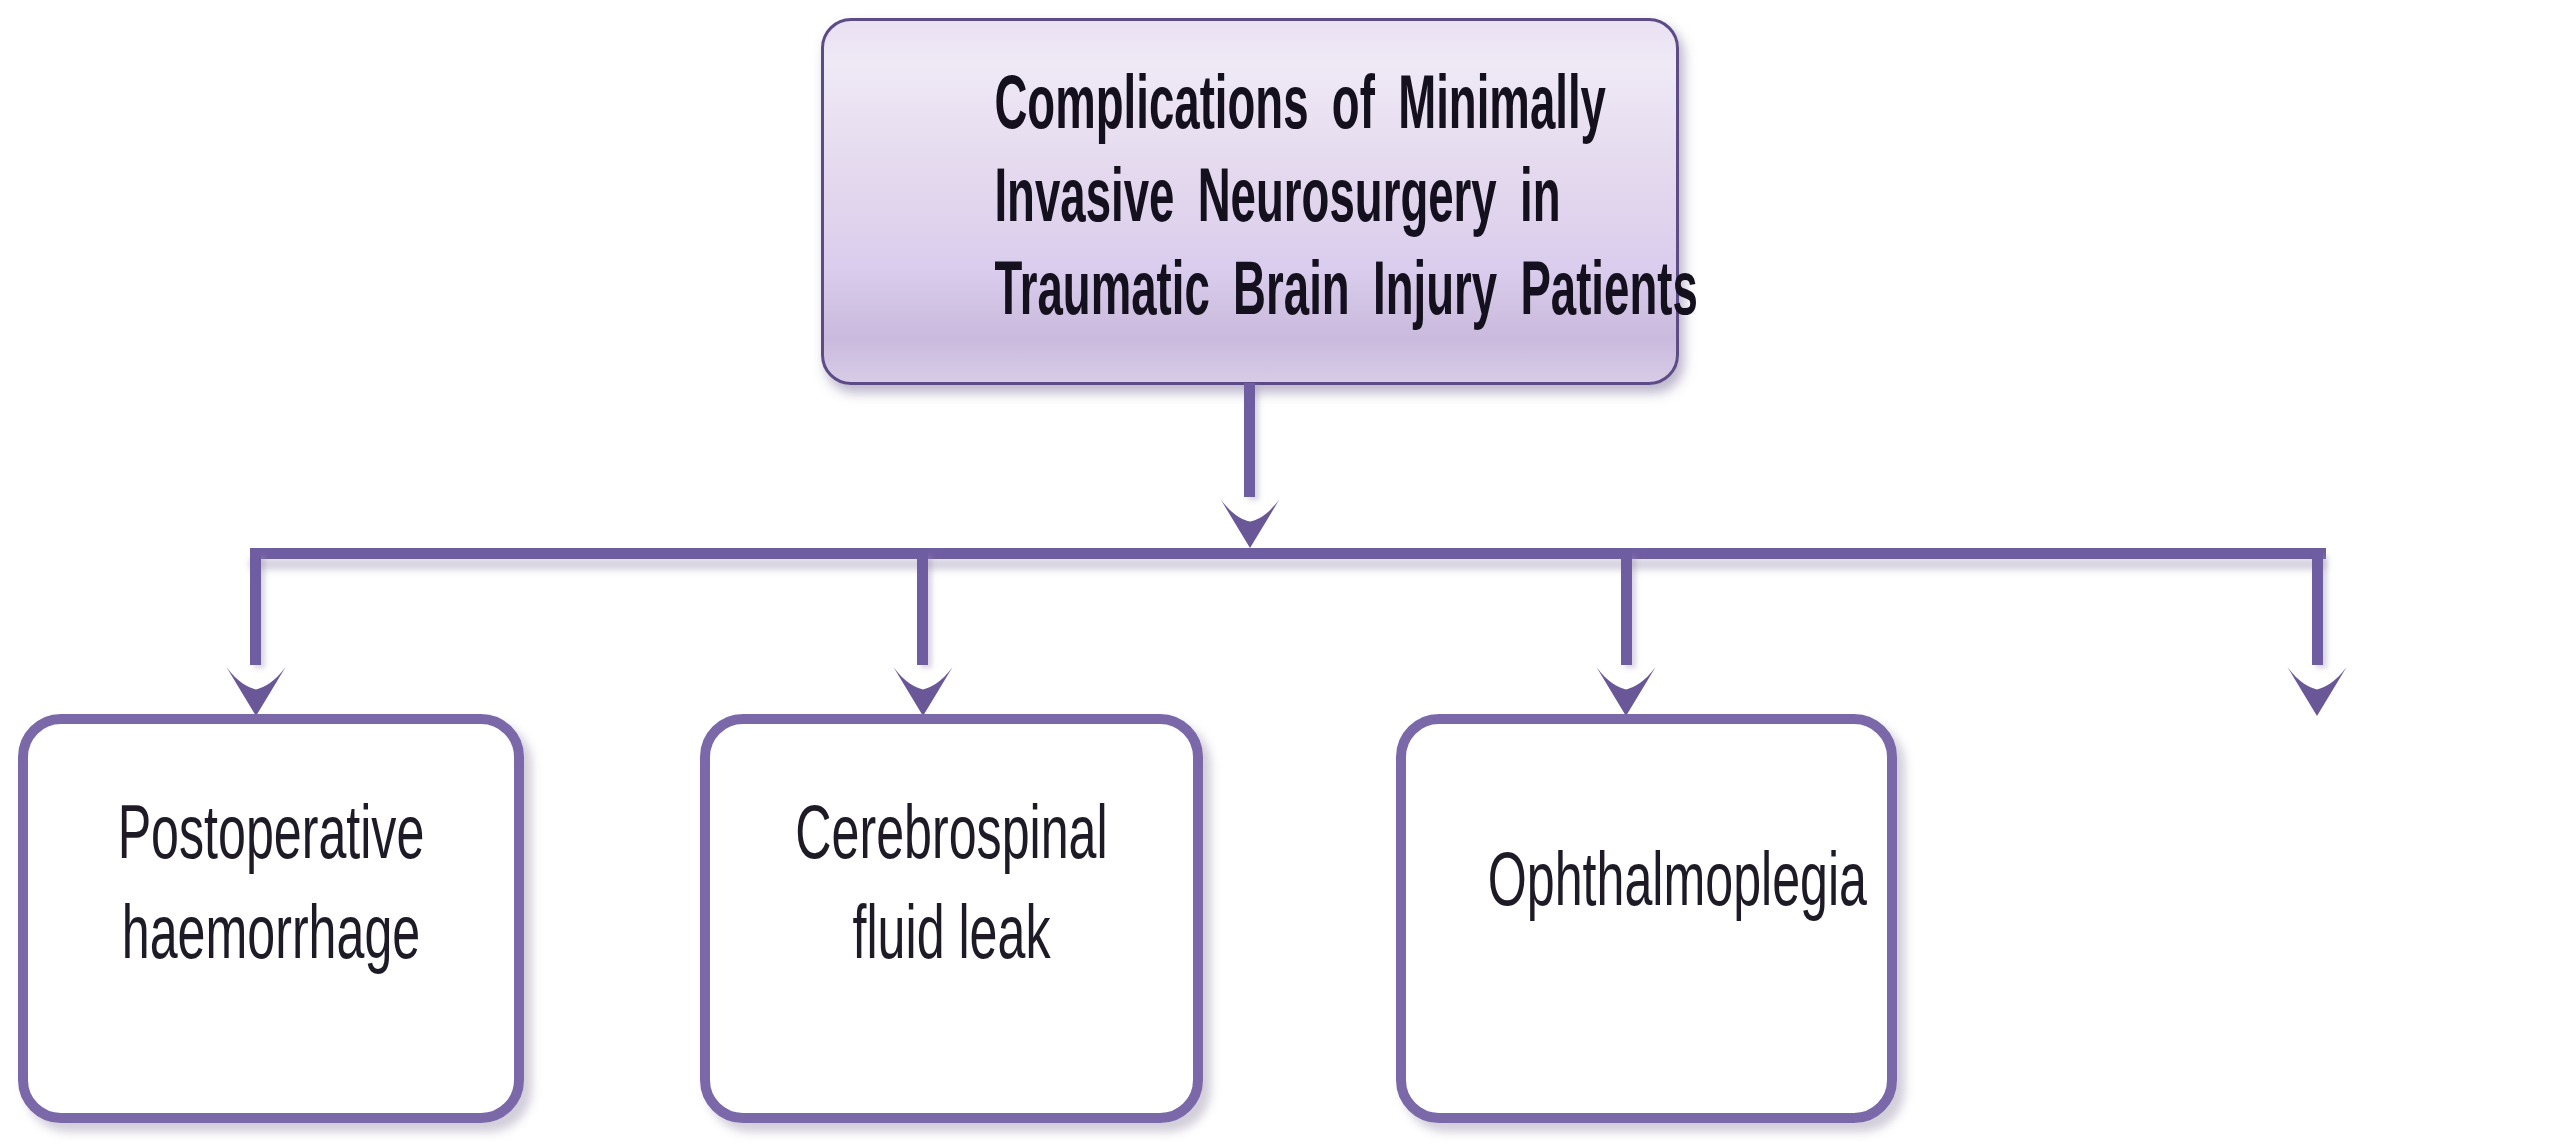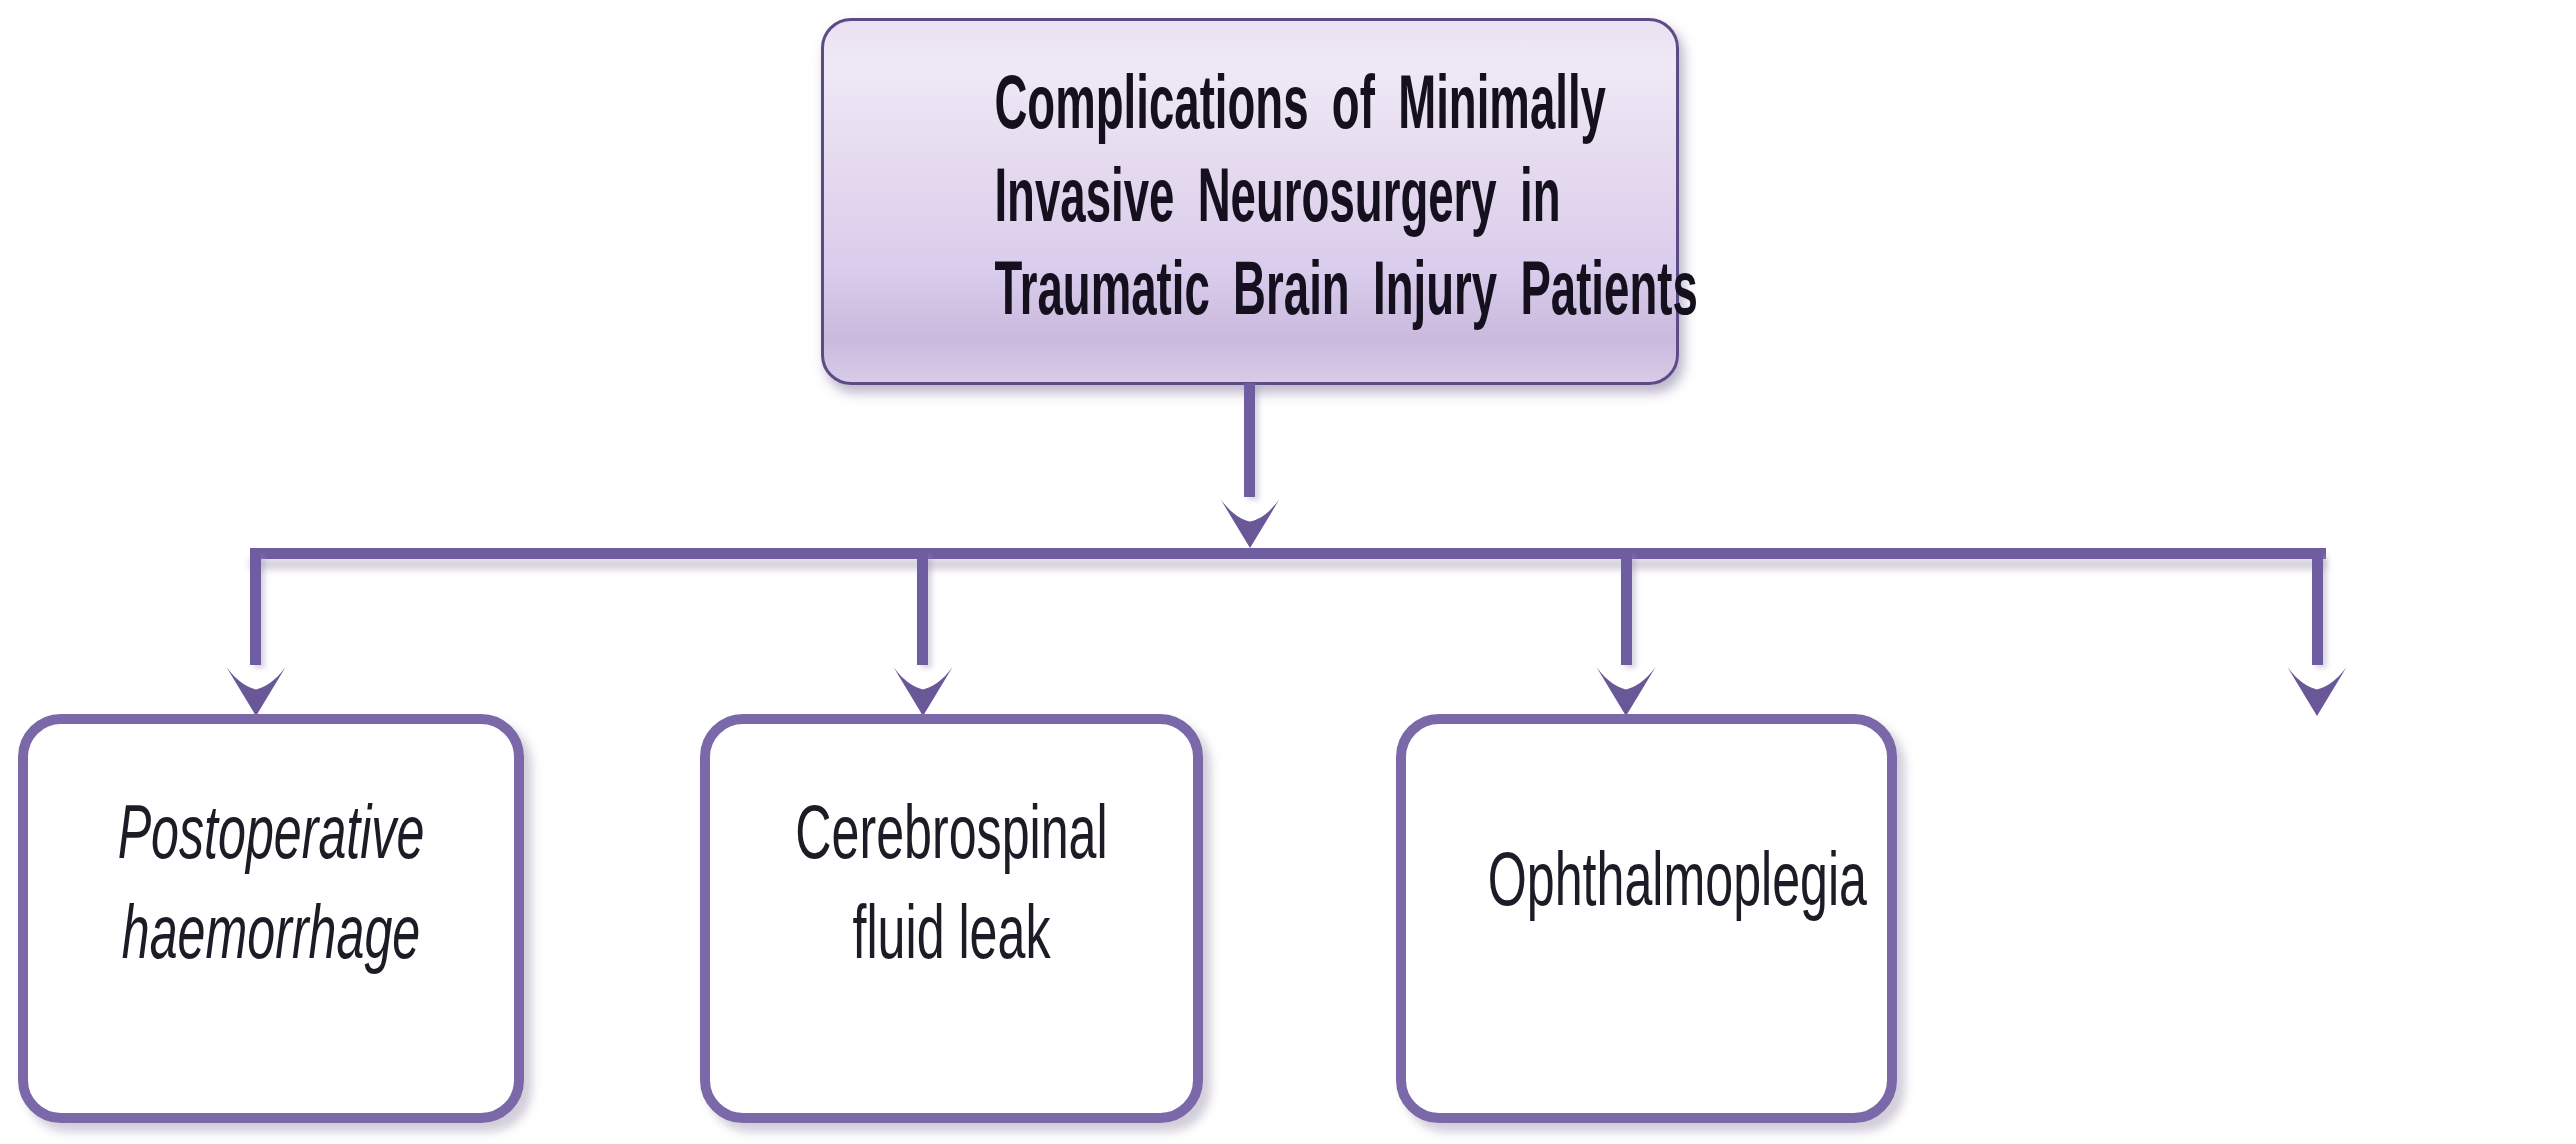--- a/index.html
+++ b/index.html
@@ -86,21 +86,21 @@
   
   .child-box{
     position:absolute;
     top:714px;height:409px;
     box-sizing:border-box;
     border:10.5px solid var(--child-border);
     border-radius:43px;
     background:var(--box-fill);
     box-shadow:7.2px 8.9px 9.7px rgba(148,138,168,0.42);
   }
-  .child-1{left:17.7px;width:506px;font-style:italic;}
+  .child-1{left:17.7px;width:506px;}
   .child-2{left:700px;width:503px;}
   .child-3{left:1396px;width:501px;}
   .child-4{left:2063px;width:498px;}
   .child-text{
     box-sizing:border-box;
     width:100%;
     text-align:center;
     font-size:76px;line-height:100px;
     font-weight:normal;
     color:var(--child-text);

